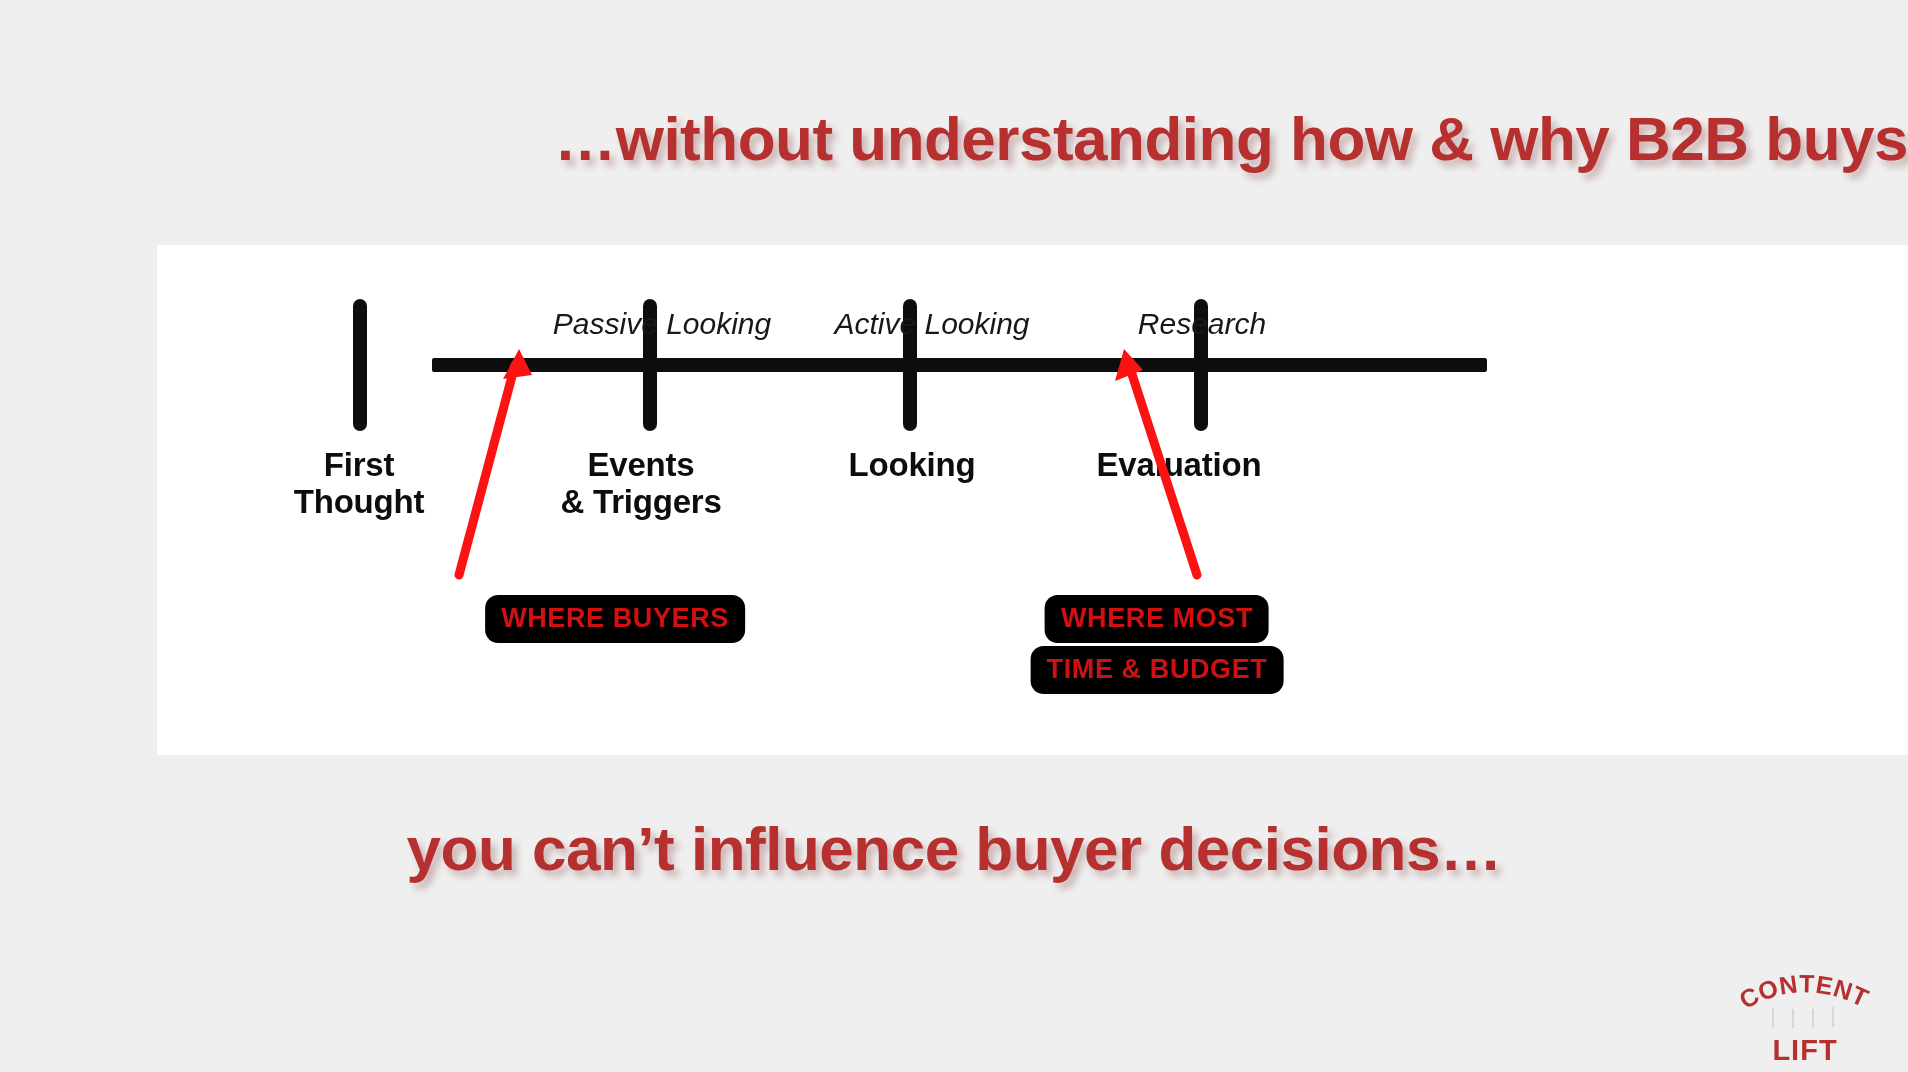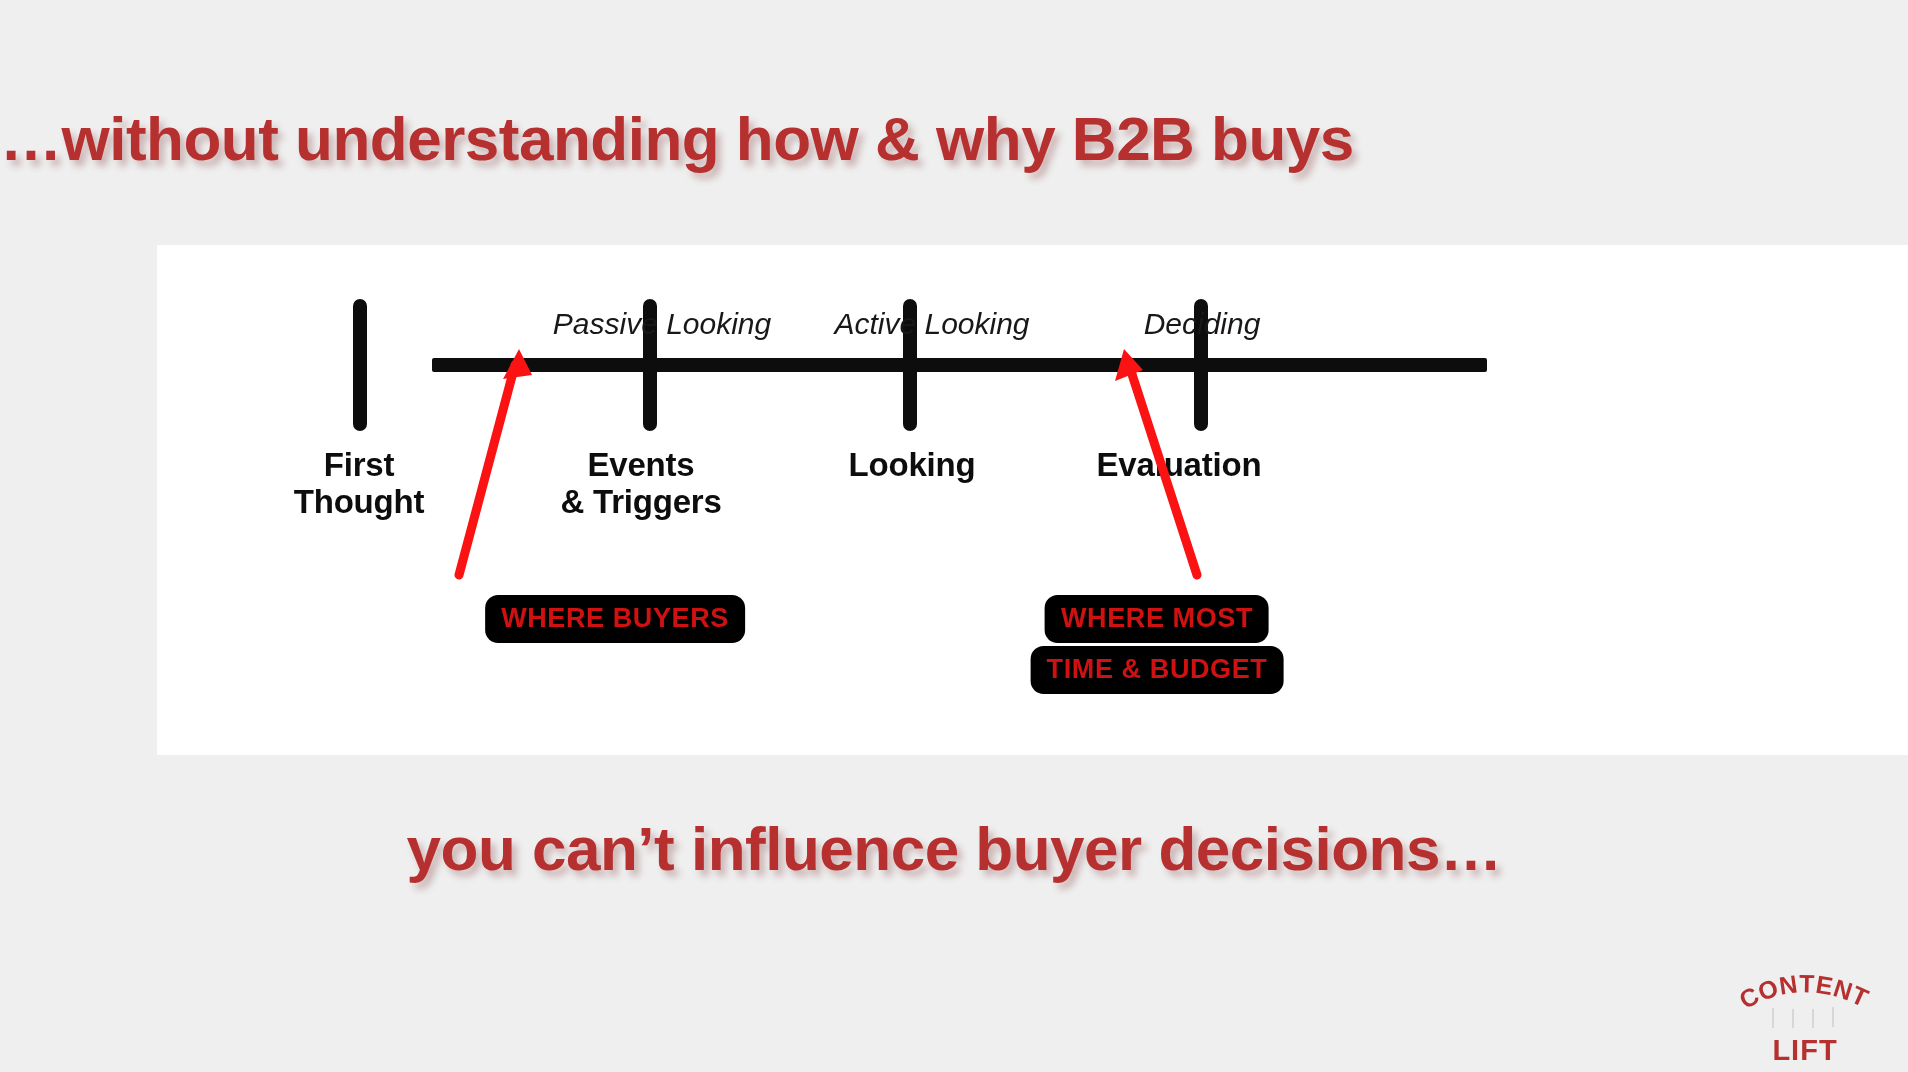--- a/index.html
+++ b/index.html
@@ -29,21 +29,21 @@
     font-weight: bold;
     color: #b5302f;
     letter-spacing: -0.5px;
     white-space: nowrap;
     text-shadow: 5px 6px 7px rgba(120, 40, 40, 0.30);
   }
   .headline-top {
     left: 0;
     right: 0;
     top: 108px;
-    text-align: left;
+    text-align: right;
     font-size: 62px;
     line-height: 1.0;
   }
   .headline-bottom {
     left: 0;
     right: 0;
     top: 818px;
     text-align: center;
     font-size: 62px;
     line-height: 1.0;
@@ -165,21 +165,21 @@
 
       <div class="axis-line"></div>
 
       <div class="tick" style="left:196px"></div>
       <div class="tick" style="left:486px"></div>
       <div class="tick" style="left:746px"></div>
       <div class="tick" style="left:1037px"></div>
 
       <div class="stage-label" style="left:505px">Passive Looking</div>
       <div class="stage-label" style="left:775px">Active Looking</div>
-      <div class="stage-label" style="left:1045px">Deciding</div>
+      <div class="stage-label" style="left:1045px">Research</div>
 
       <div class="node-label" style="left:202px">First
 Thought</div>
       <div class="node-label" style="left:484px">Events
 &amp; Triggers</div>
       <div class="node-label" style="left:755px">Looking</div>
       <div class="node-label" style="left:1022px">Evaluation</div>
     </div>
 
     <svg class="arrow-svg" viewBox="0 0 1594 510">

